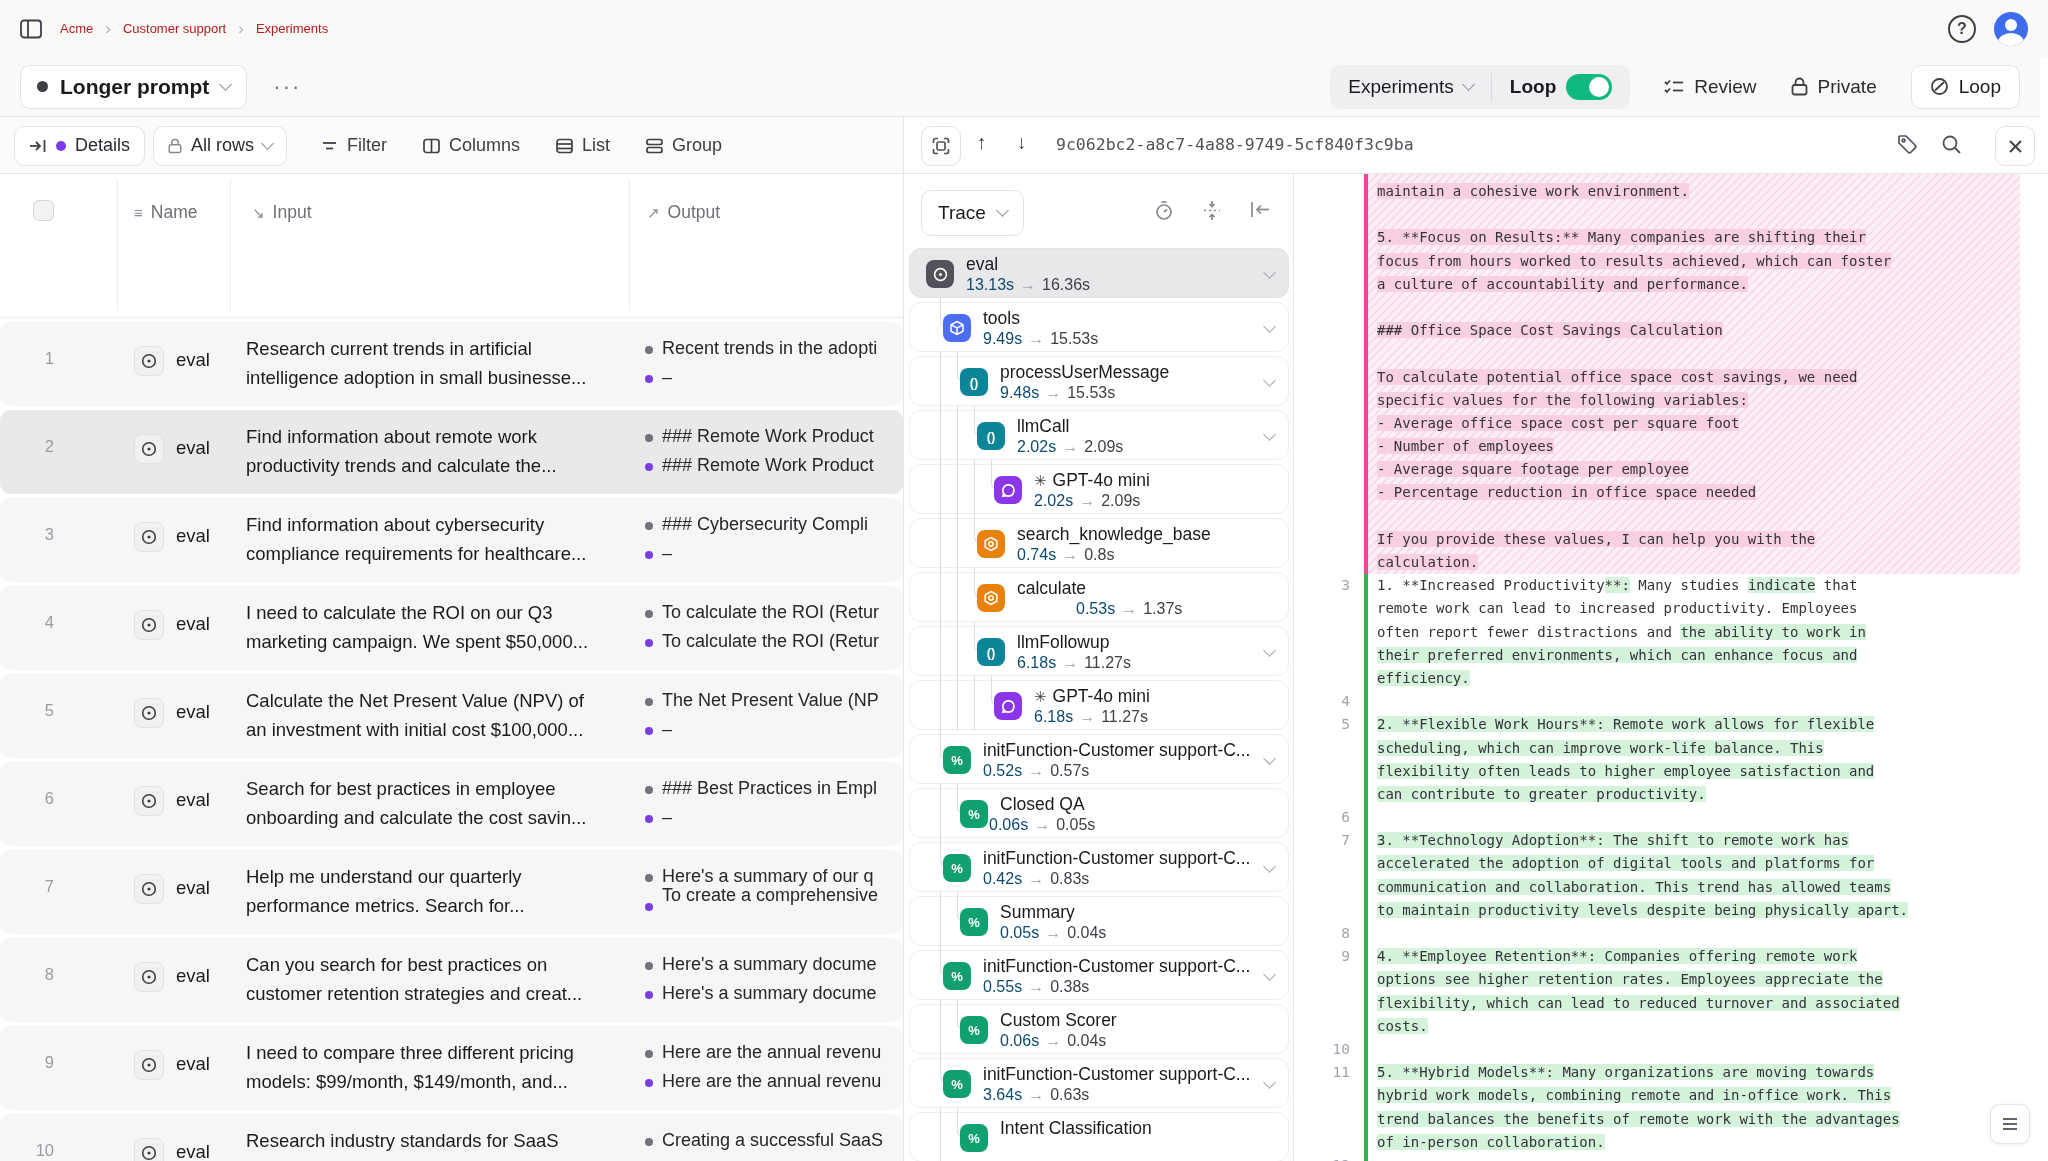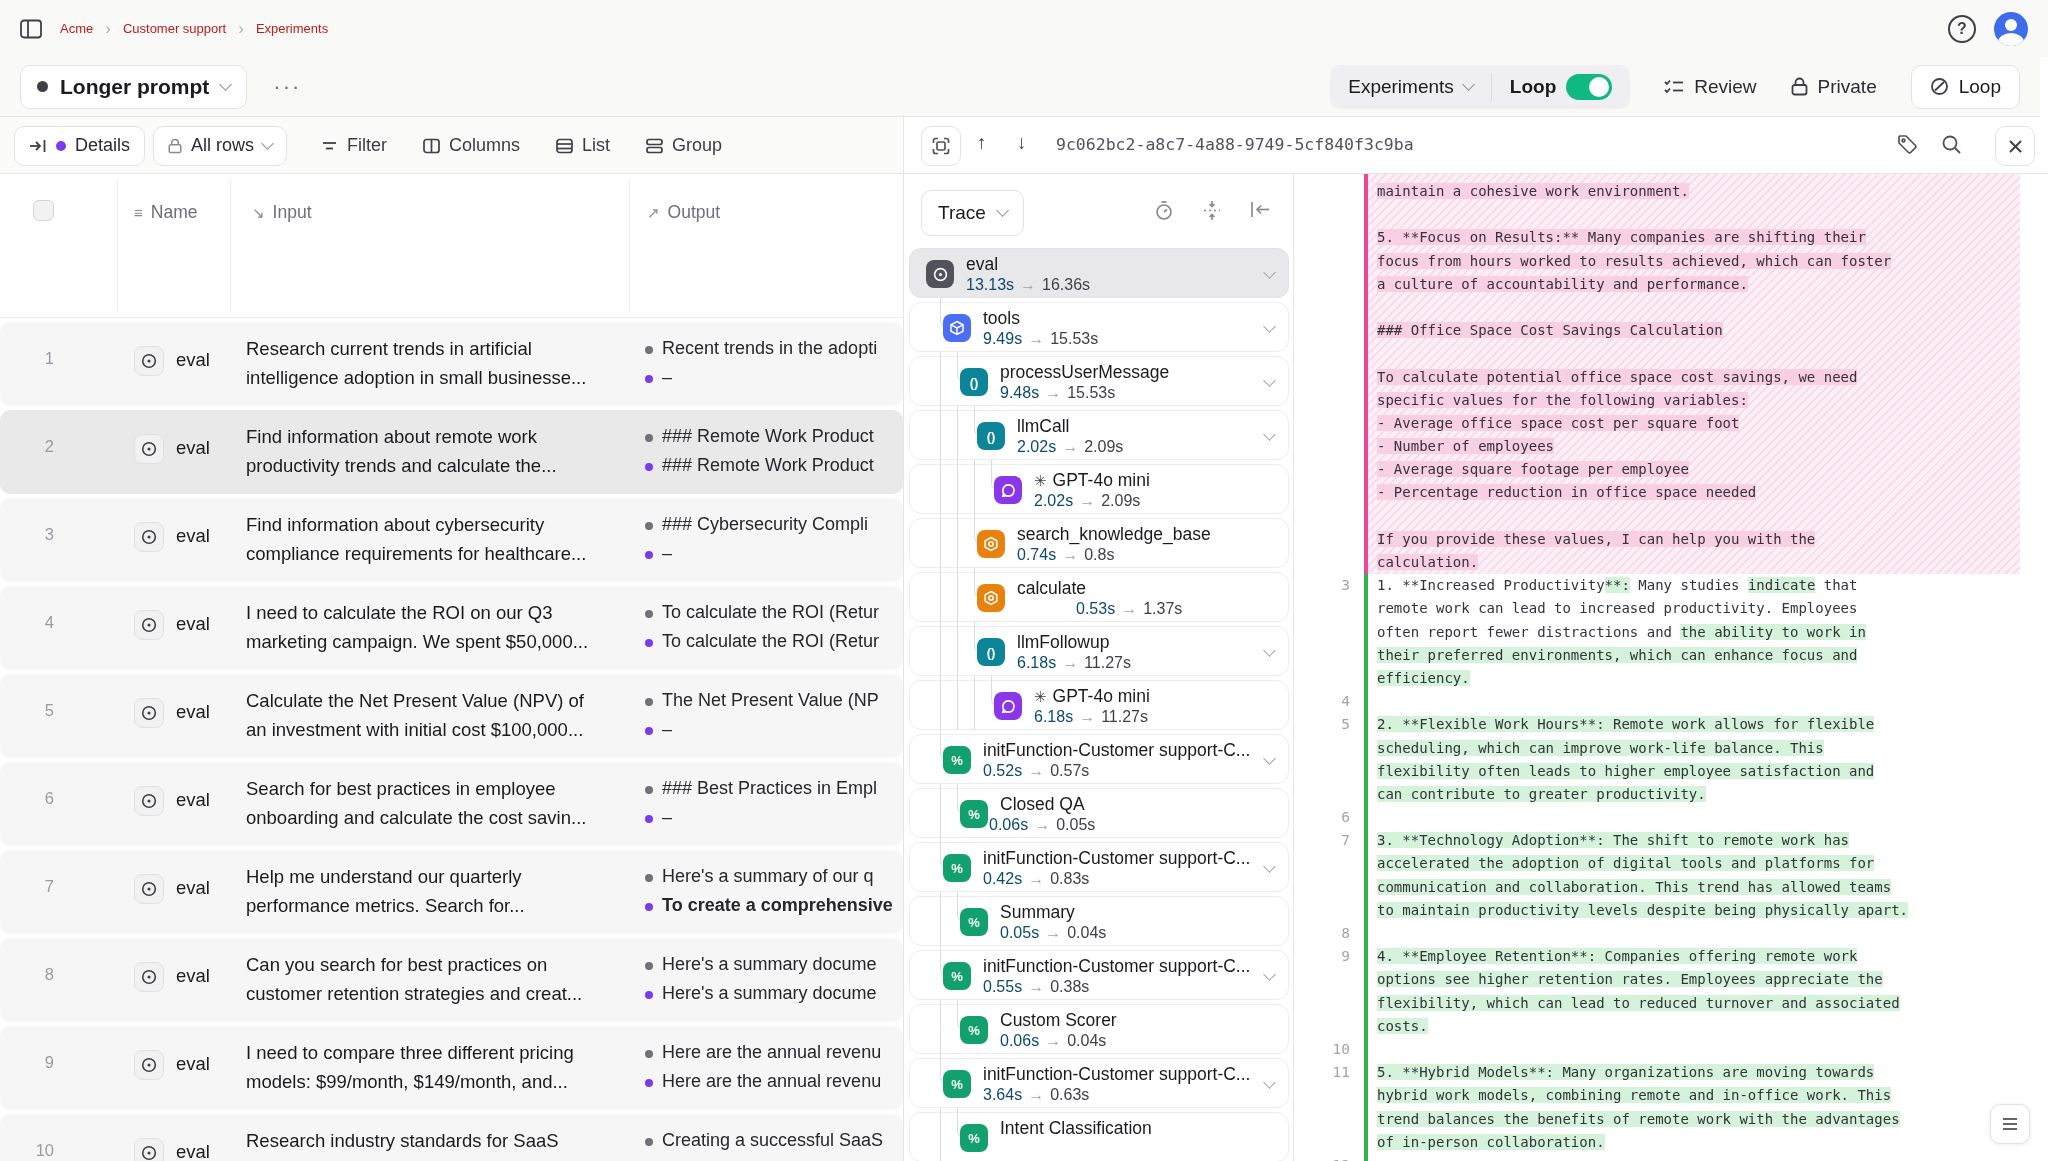--- a/index.html
+++ b/index.html
@@ -378,21 +378,21 @@
             <circle cx="8" cy="8" r="6.3"></circle>
             <circle cx="8" cy="8" r="1.6" fill="#3f3f46" stroke="none"></circle>
           </svg>
         </div>
         <div class="ename">eval</div>
         <div class="iline" style="top: 16px;">Help me understand our quarterly</div>
         <div class="iline" style="top: 45px;">performance metrics. Search for...</div>
         <div class="obul" style="top: 24px; background: rgb(113, 113, 122);"></div>
         <div class="oline" style="top: 16px;">Here's a summary of our q</div>
         <div class="obul" style="top: 53px; background: rgb(124, 58, 237);"></div>
-        <div class="oline" style="top: 45px; font-weight: bold;">To create a comprehensive</div>
+        <div class="oline" style="top: 35px;">To create a comprehensive</div>
       </div>
       <div class="trow">
         <div class="rnum">8</div>
         <div class="echip">
           <svg width="16" height="16" viewBox="0 0 16 16" fill="none" stroke="#3f3f46" stroke-width="1.6">
             <circle cx="8" cy="8" r="6.3"></circle>
             <circle cx="8" cy="8" r="1.6" fill="#3f3f46" stroke="none"></circle>
           </svg>
         </div>
         <div class="ename">eval</div>

